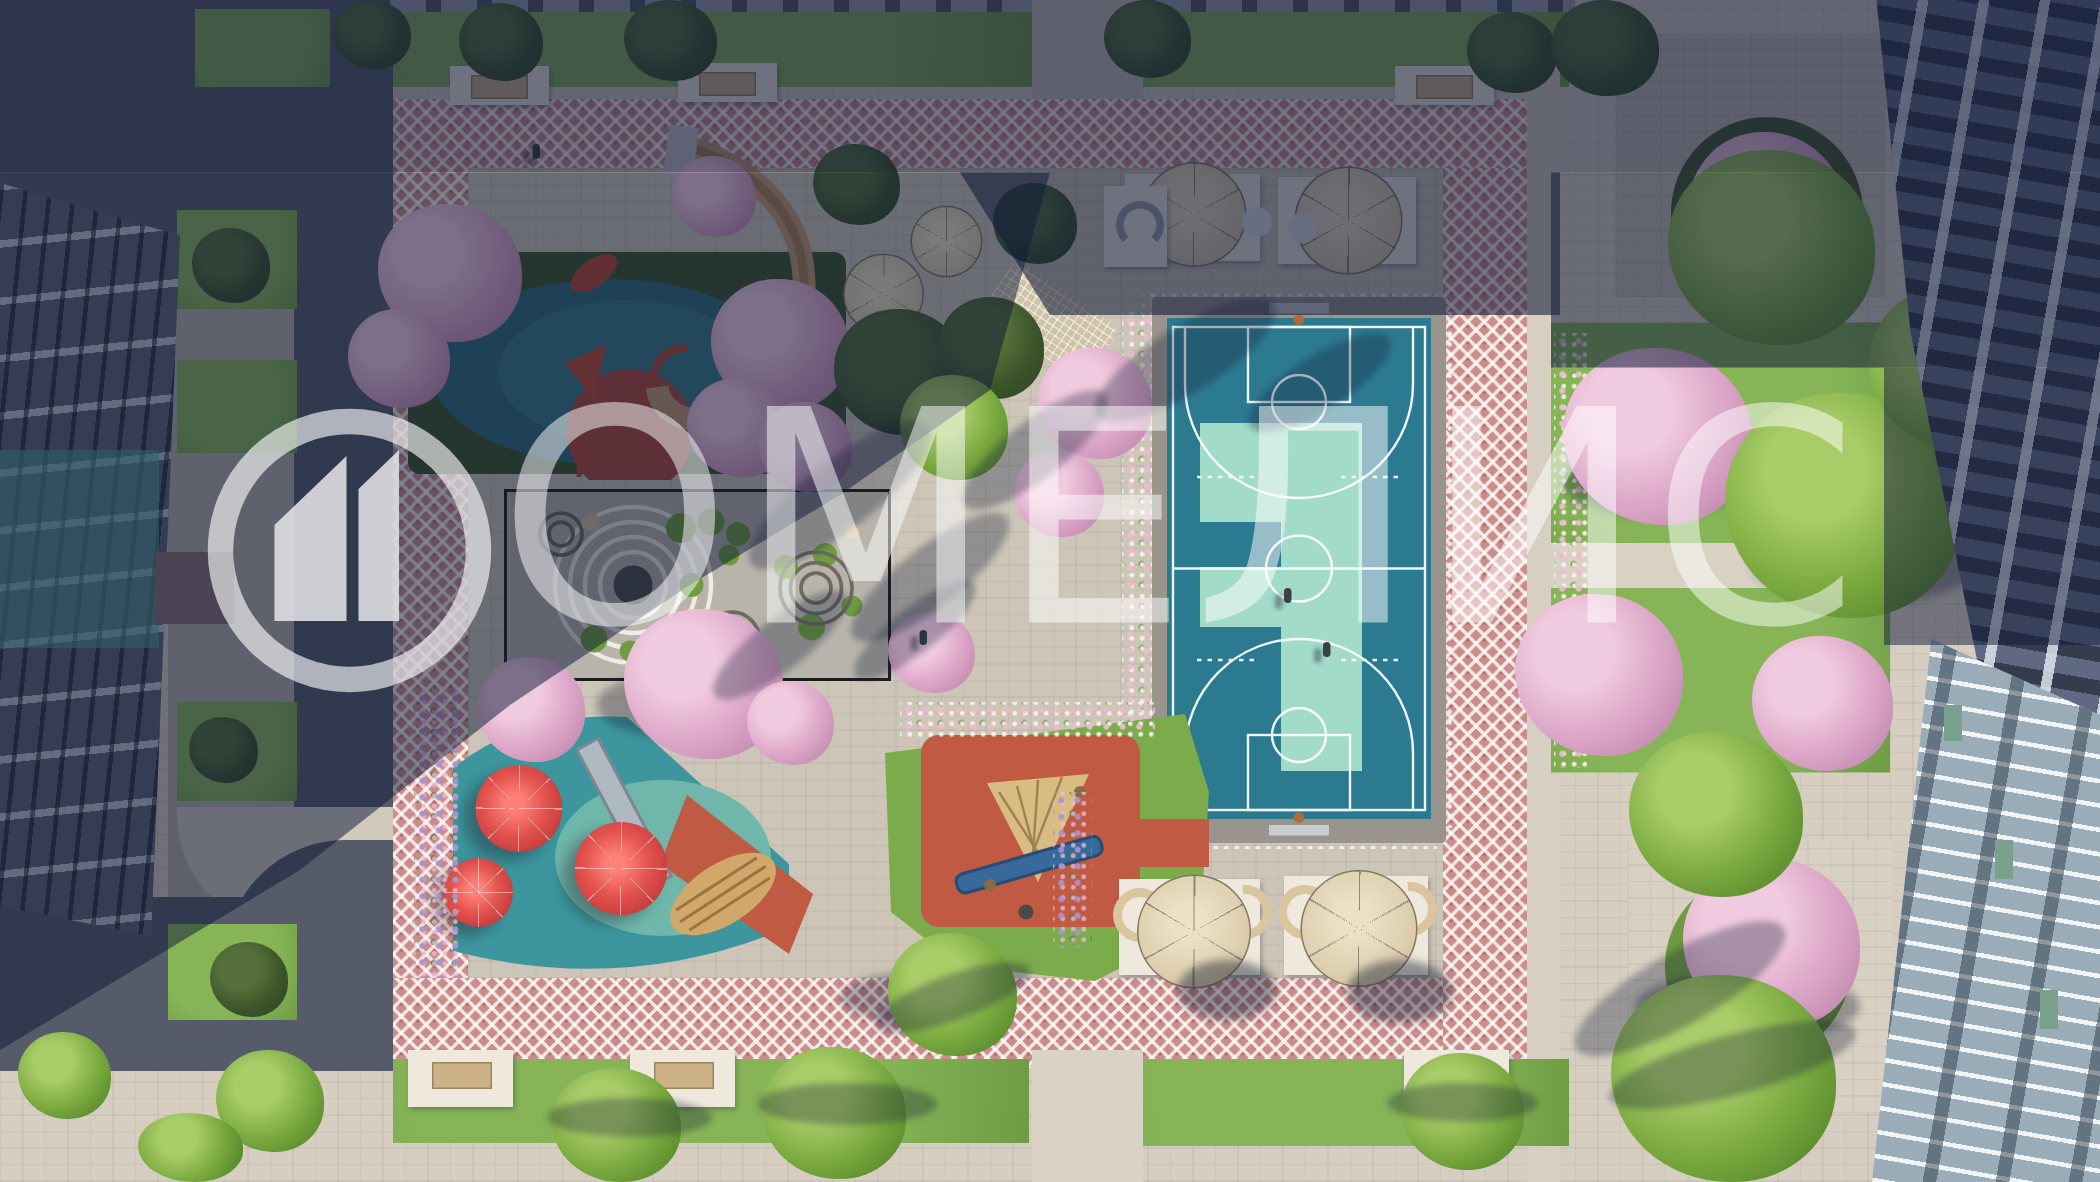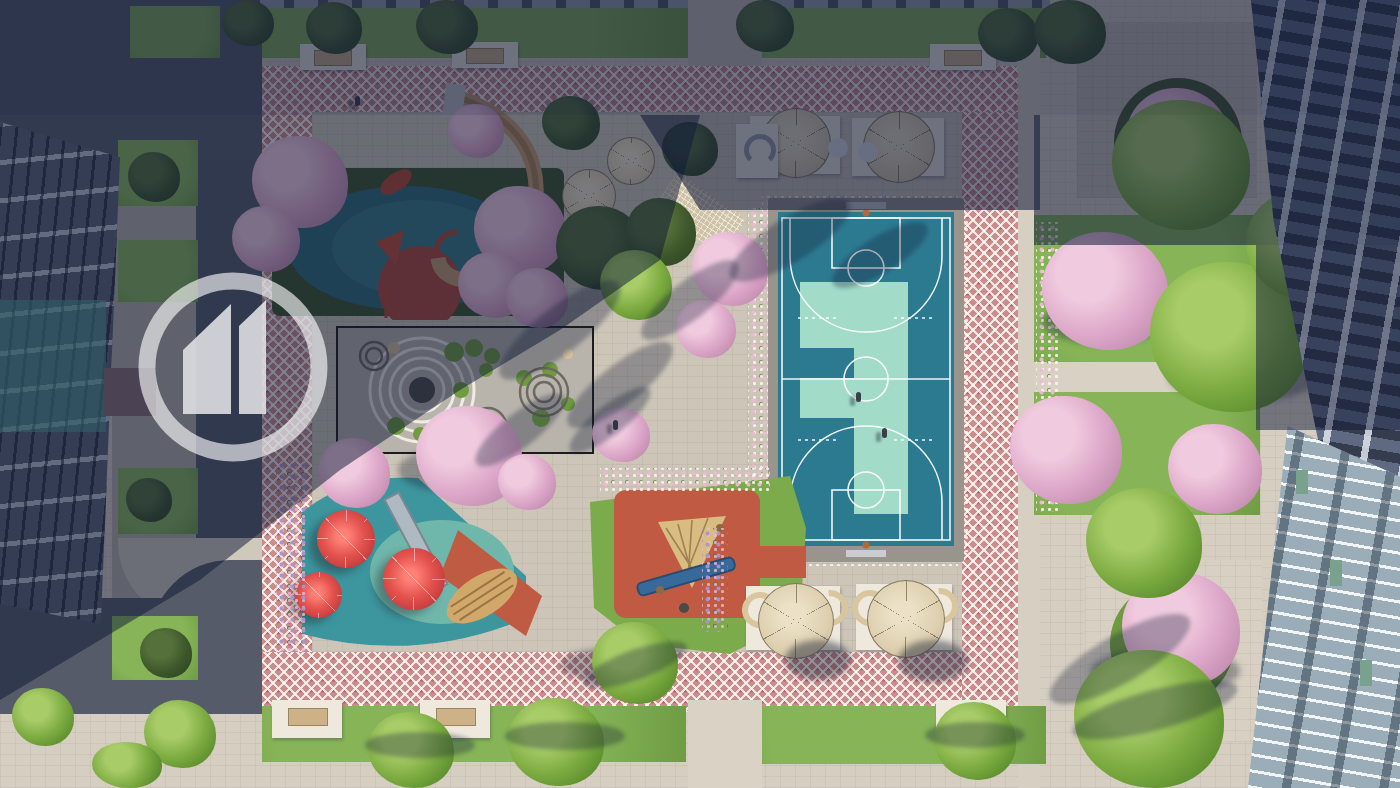--- a/index.html
+++ b/index.html
@@ -339,14 +339,15 @@
   <div class="dapple" style="left:925px;top:722px;width:100px;height:26px;"></div>
   <div class="dapple" style="left:580px;top:650px;width:110px;height:30px;transform:rotate(-20deg);"></div>
 
   <svg class="abs" style="left:128px;top:262px;" width="210" height="210" viewBox="0 0 210 210">
     <circle cx="105" cy="105" r="86" fill="none" stroke="rgba(255,255,255,.62)" stroke-width="17"></circle>
     <g fill="rgba(226,226,230,.88)">
       <path d="M55,152 V88 L103,42 V152 Z"></path>
       <path d="M111,152 V64 L138,38 V152 Z"></path>
     </g>
   </svg>
+  <div id="wm-text">ОМЕЛИС</div>
 
 </div>
 
 </body></html>

